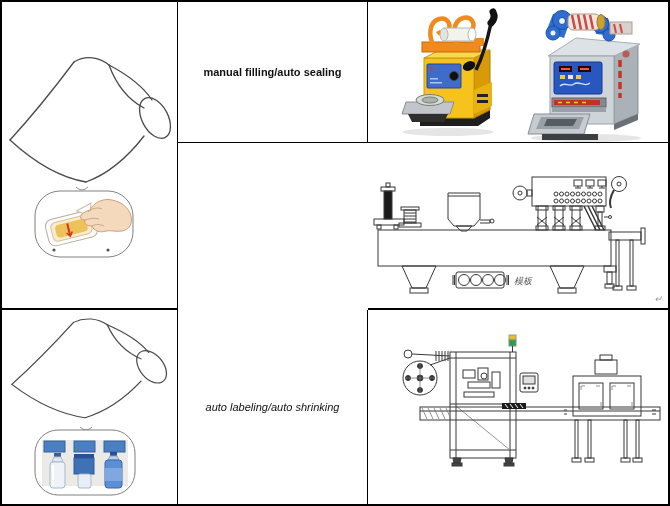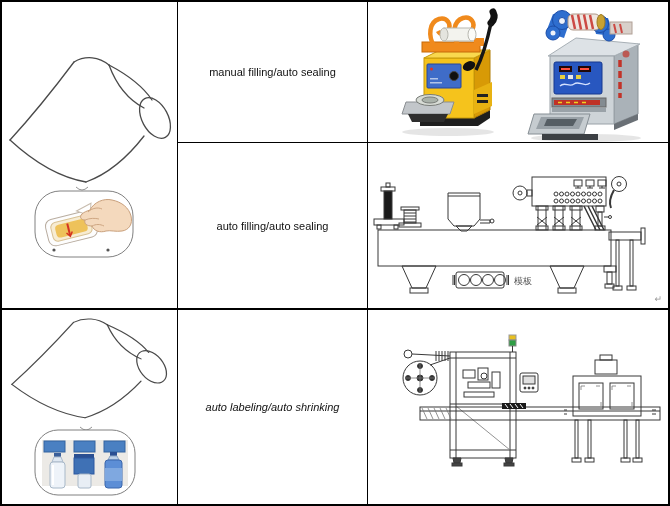--- a/index.html
+++ b/index.html
@@ -55,21 +55,21 @@
         <path d="M33,47 L36,51 L39,47" stroke="#d43322" stroke-width="1.5" fill="none"></path>
         <polygon points="48,28 64,24 60,36" fill="#ffffff" stroke="#c8bcae"></polygon>
       </g>
       <g>
         <path d="M58,26 C62,18 72,14 80,16 C90,18 97,24 99,32 C101,40 97,46 90,47 C84,48 78,46 74,47 C68,49 62,47 60,42 C55,42 52,40 53,36 C49,36 47,33 50,30 C52,28 55,27 58,26 Z" fill="#f4d9bd" stroke="#c9a07c"></path>
         <path d="M60,42 C64,40 68,40 72,42 M53,36 C58,34 63,34 67,35 M56,28 C60,24 66,23 70,25" fill="none" stroke="#c9a07c" stroke-width="0.9"></path>
       </g>
     </svg>
   </div>
 
-  <div class="cell cell-label b-r b-b1" style="grid-column:2;grid-row:1;">
+  <div class="cell cell-label b-r b-b1" style="grid-column:2;grid-row:1;font-weight:bold;">
     <span class="label-text">manual filling/auto sealing</span>
   </div>
 
   <div class="cell b-b1" style="grid-column:3;grid-row:1;">
     <svg class="abs" style="left:0;top:0;" width="298" height="141" viewBox="0 0 298 141">
 
       <g transform="translate(28,4)">
         <ellipse cx="52" cy="126" rx="46" ry="4" fill="rgba(0,0,0,0.10)"></ellipse>
         <polygon points="24,110 82,110 94,102 94,112 82,120 24,120" fill="#1e1e1e"></polygon>
         <polygon points="78,52 94,44 94,104 78,112" fill="#d89a06" stroke="#b07c04"></polygon>
@@ -136,25 +136,22 @@
         <polygon points="15,115 58,115 53,127 10,127" fill="#99a1a7"></polygon>
         <polygon points="21,117 51,117 47,124 18,124" fill="#565e64"></polygon>
         <path d="M94,58 V96" stroke="#c23328" stroke-width="3.5" stroke-dasharray="7,4" fill="none"></path>
         <circle cx="100" cy="52" r="3.5" fill="#c23328" opacity="0.7"></circle>
         <rect x="16" y="132" width="56" height="6" fill="#3c4044"></rect>
         <polygon points="88,122 112,112 112,118 88,128" fill="#6a7076"></polygon>
       </g>
     </svg>
   </div>
 
-  <div class="cell cell-label b-r b-b2" style="grid-column:2;grid-row:2;">
-    <span class="label-text">auto filling/auto sealing</span>
-  </div>
-
-  <div class="cell b-b2" style="grid-column:3;grid-row:2;">
+
+  <div class="cell b-b2" style="grid-column:3;grid-row:2;font-style:italic;">
     <svg class="abs" style="left:0;top:0;" width="298" height="164" viewBox="0 0 298 164">
       <g class="ln">
         <rect x="10" y="87" width="233" height="36"></rect>
         <rect x="6" y="76" width="30" height="6"></rect>
         <rect x="9" y="82" width="4" height="4"></rect>
           <rect x="26" y="82" width="4" height="4"></rect>
         <rect x="16" y="48" width="8" height="28" fill="#1a1a1a"></rect>
         <rect x="13" y="44" width="14" height="4"></rect>
           <rect x="18" y="40" width="4" height="4"></rect>
         <rect x="33" y="64" width="18" height="3"></rect>

